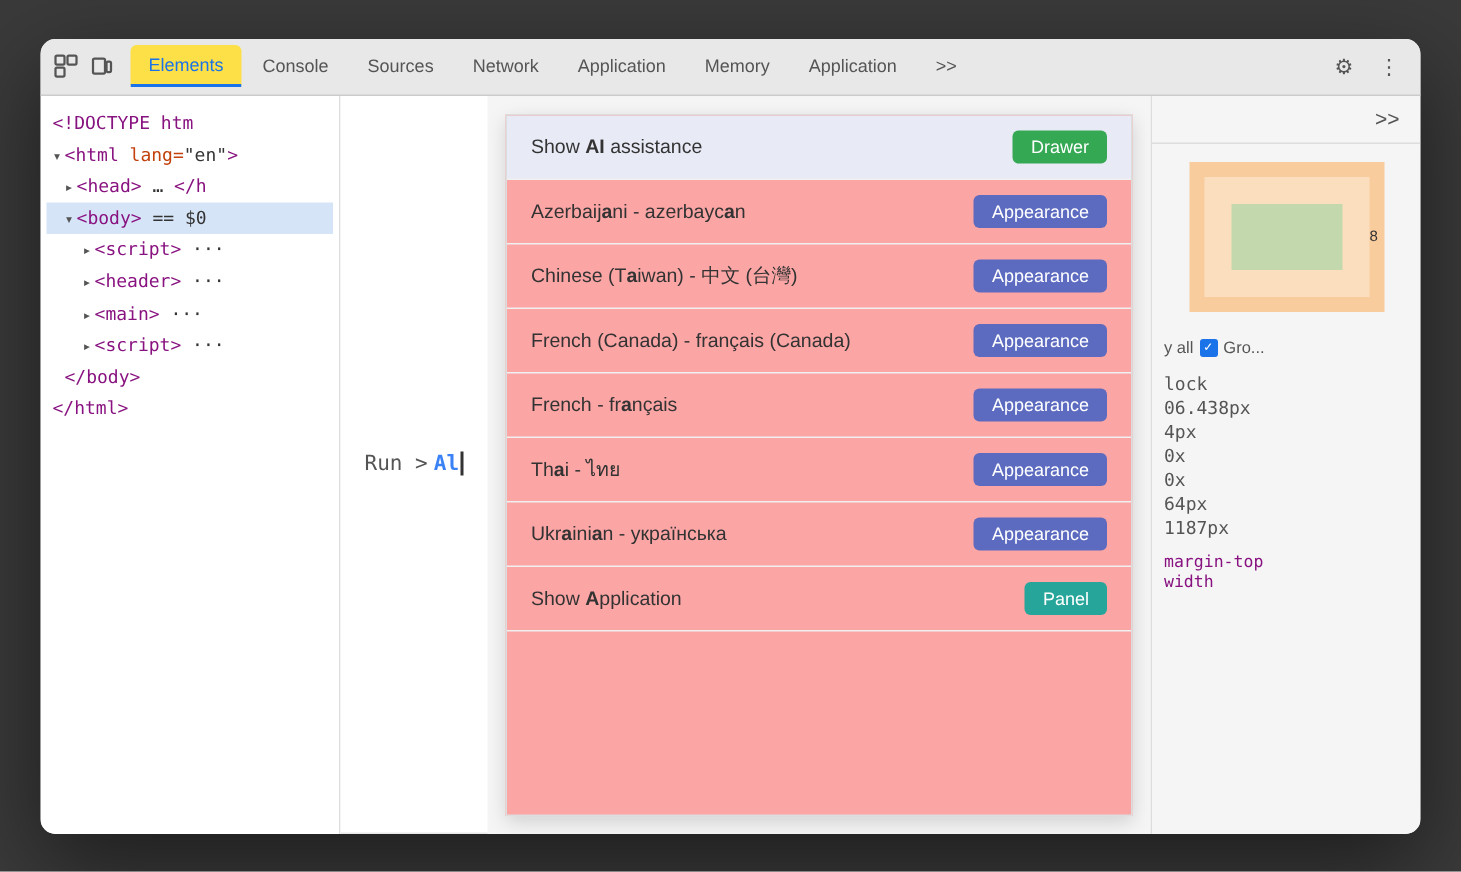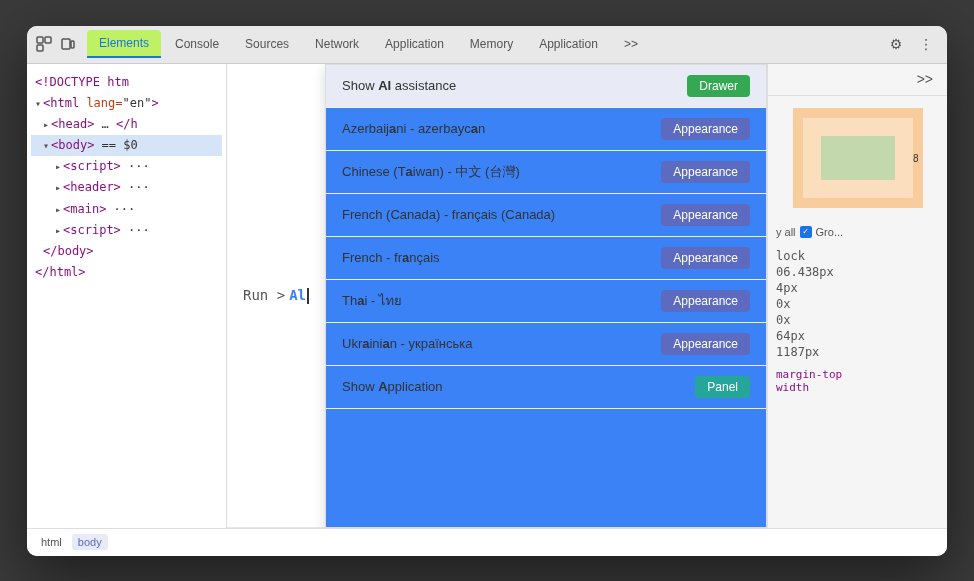--- a/index.html
+++ b/index.html
@@ -57,21 +57,21 @@
     .tab {
       padding: 6px 12px;
       font-size: 12px;
       color: #555;
       cursor: pointer;
       border-radius: 4px 4px 0 0;
       white-space: nowrap;
     }
 
     .tab.active {
-      background: #bef264;
+      background: #fde047;
       color: #1a73e8;
       border-bottom: 2px solid #1a73e8;
     }
 
     .tab-bar-right {
       margin-left: auto;
       display: flex;
       align-items: center;
       gap: 4px;
     }
@@ -176,25 +176,25 @@
     .command-cursor {
       display: inline-block;
       width: 2px;
       height: 16px;
       background: #333;
       vertical-align: middle;
       margin-left: 1px;
     }
 
     .command-results {
-      background: #3b82f6;
+      background: #fca5a5;
       flex: 1;
       overflow-y: auto;
       border: 1px solid #ddd;
-      margin: 0;
+      margin: 12px;
       box-shadow: 0 4px 12px rgba(0,0,0,0.15);
     }
 
     .command-result-item {
       display: flex;
       align-items: center;
       justify-content: space-between;
       padding: 10px 16px;
       border-bottom: 1px solid #f0f0f0;
       cursor: pointer;
@@ -536,18 +536,14 @@
       </div>
 
       <div class="css-bottom">
         <div>margin-top</div>
         <div>width</div>
       </div>
     </div>
 
   </div>
 
-  <div class="bottom-bar">
-    <div class="breadcrumb-item">html</div>
-    <div class="breadcrumb-item active">body</div>
-  </div>
 
 </div>
 
 </body></html>

